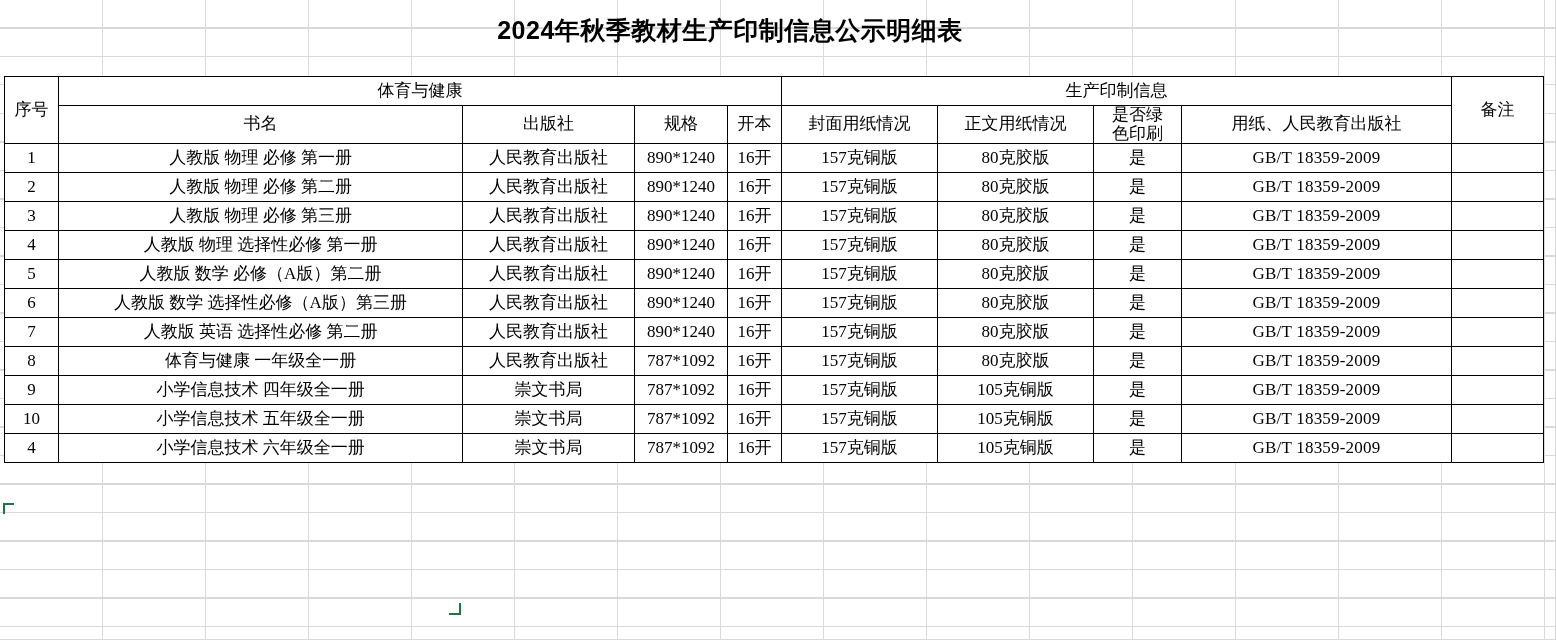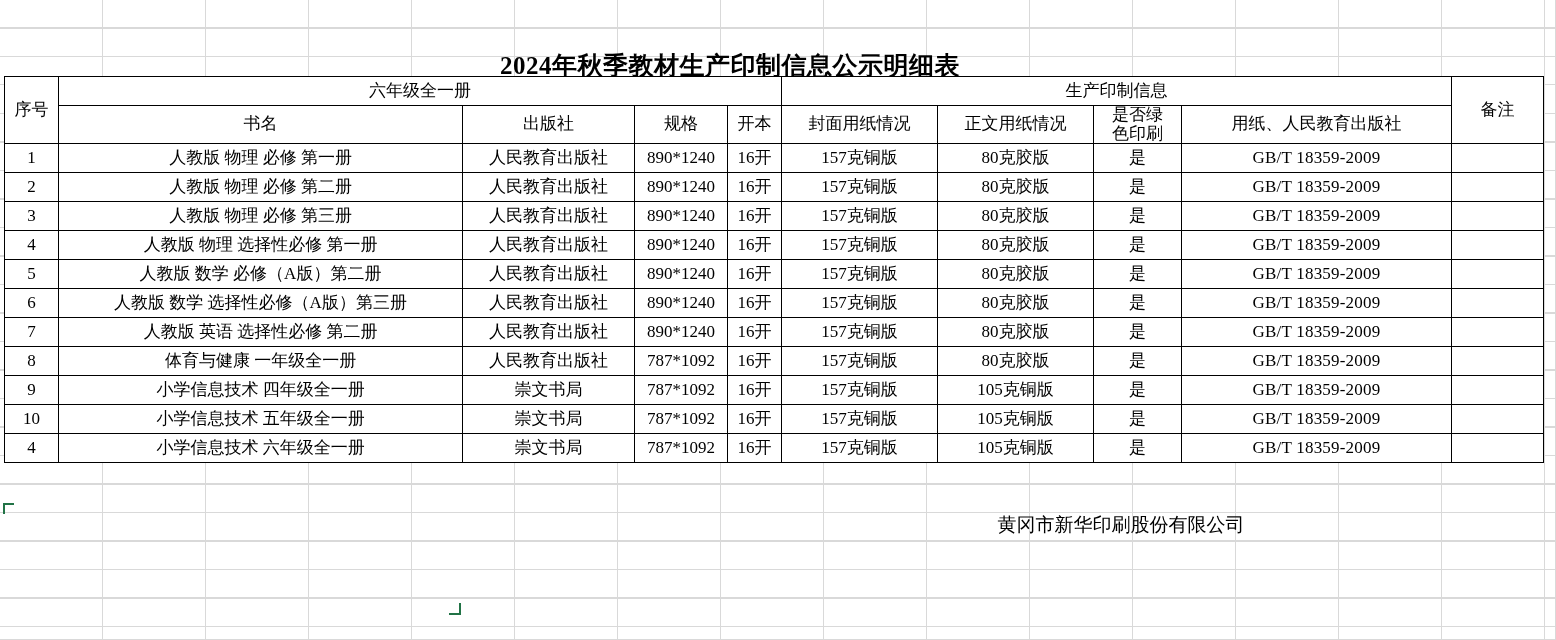--- a/index.html
+++ b/index.html
@@ -36,22 +36,21 @@
 
   .title {
     position: absolute;
     left: 0;
     top: 14px;
     width: 1460px;
     text-align: center;
     font-size: 25px;
     font-weight: bold;
     letter-spacing: 0.5px;
-    font-family: Liberation Serif, serif;
-    margin-top: 35px;
+    font-family: Liberation Sans, sans-serif;
   }
 
   table.main {
     position: absolute;
     left: 4px;
     top: 76px;
     border-collapse: collapse;
     table-layout: fixed;
     background: #ffffff;
   }
@@ -147,21 +146,21 @@
       <col style="width:54px">
       <col style="width:156px">
       <col style="width:156px">
       <col style="width:88px">
       <col style="width:270px">
       <col style="width:92px">
     </colgroup>
     <thead>
       <tr>
         <th class="hdr-seq" rowspan="2">序号</th>
-        <th class="hdr-group" colspan="4">六年级全一册</th>
+        <th class="hdr-group" colspan="4">体育与健康</th>
         <th class="hdr-group" colspan="4">生产印制信息</th>
         <th class="hdr-remark" rowspan="2">备注</th>
       </tr>
       <tr>
         <th class="hdr-sub">书名</th>
         <th class="hdr-sub">出版社</th>
         <th class="hdr-sub">规格</th>
         <th class="hdr-sub">开本</th>
         <th class="hdr-sub">封面用纸情况</th>
         <th class="hdr-sub">正文用纸情况</th>
@@ -301,17 +300,16 @@
           <td>16开</td>
           <td>157克铜版</td>
           <td>105克铜版</td>
           <td>是</td>
           <td class="std">GB/T  18359-2009</td>
           <td></td>
         </tr>
       </tbody>
   </table>
 
-  <div class="footer-company">黄冈市新华印刷股份有限公司</div>
 
   <div class="sel-marker"></div>
   <div class="sel-marker2"></div>
 </div>
 
 </body></html>

